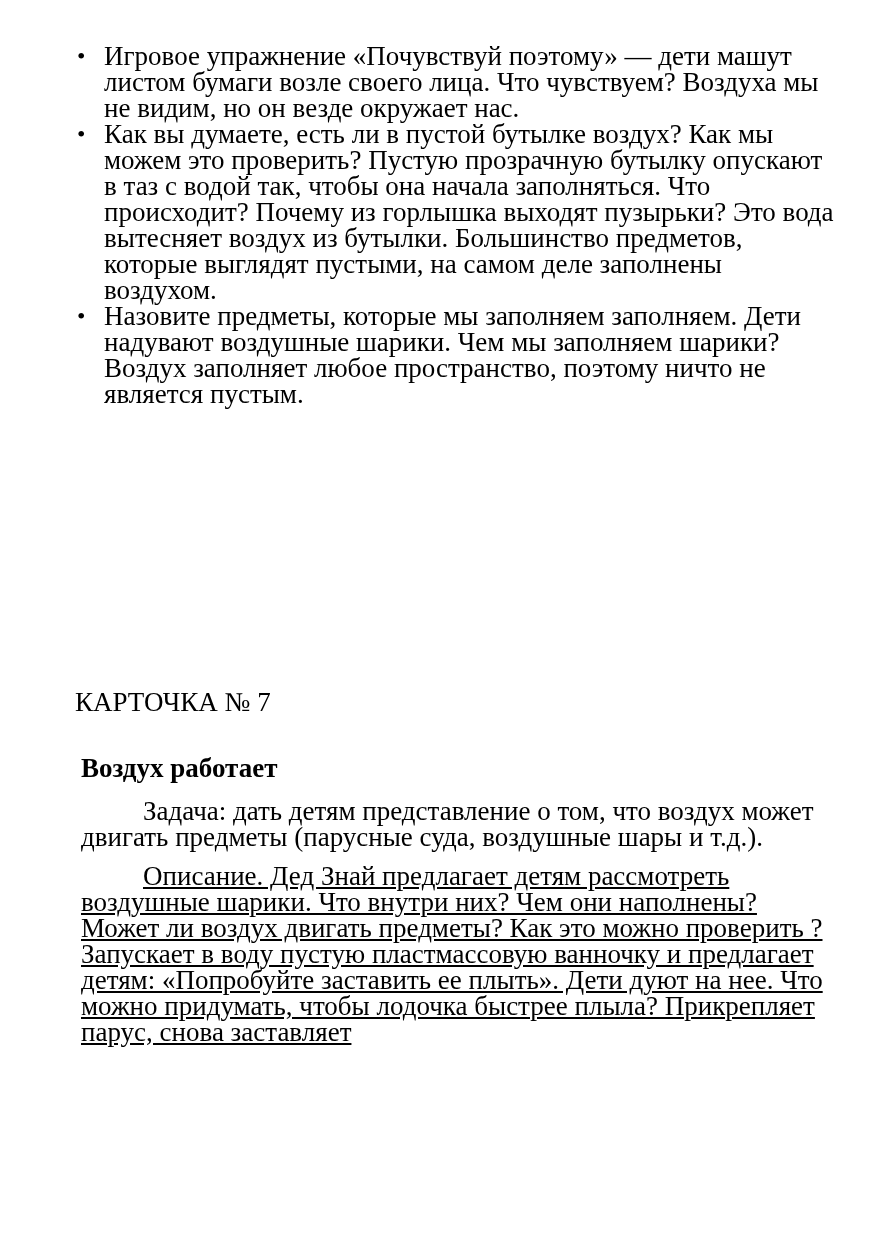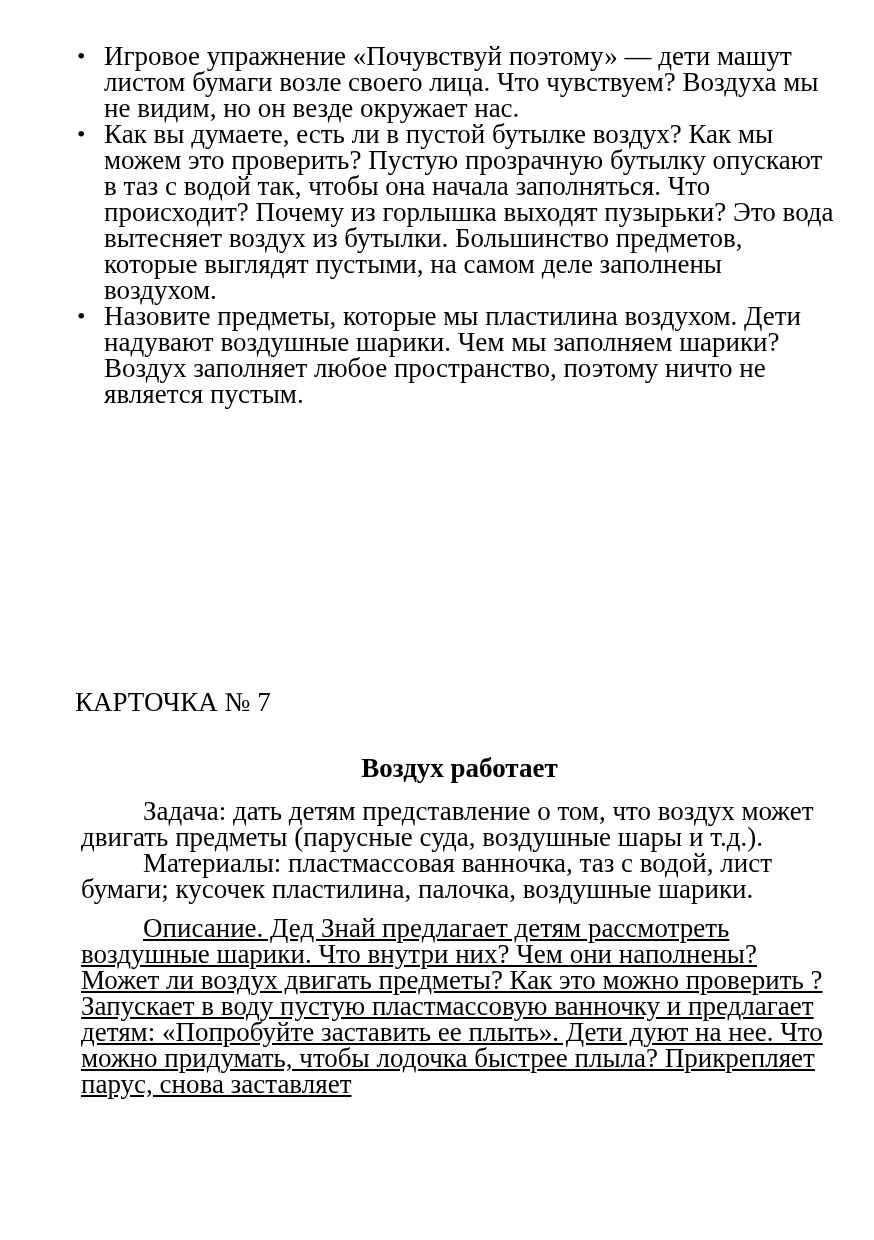--- a/index.html
+++ b/index.html
@@ -34,21 +34,21 @@
     top: 0;
     font-size: 24px;
   }
   .card-heading {
     margin: 282px 0 8px 75px;
   }
   .section-title {
     font-weight: bold;
     margin: 40px 0 4px 81px;
     width: 757px;
-    text-align: center;
+    text-align: left;
   }
   .para {
     margin: 0 0 0 81px;
     width: 760px;
     text-indent: 62px;
   }
   .para-task {
     margin-top: 17px;
   }
   .para-description {
@@ -65,27 +65,26 @@
     <li class="bullet-item">
       <span class="bullet-marker">•</span>
       <span>Игровое упражнение «Почувствуй поэтому» — дети машут листом бумаги возле своего лица. Что чувствуем? Воздуха мы не видим, но он везде окружает нас.</span>
     </li>
     <li class="bullet-item">
       <span class="bullet-marker">•</span>
       <span>Как вы думаете, есть ли в пустой бутылке воздух? Как мы можем это проверить? Пустую прозрачную бутылку опускают в таз с водой так, чтобы она начала заполняться. Что происходит? Почему из горлышка выходят пузырьки? Это вода вытесняет воздух из бутылки. Большинство предметов, которые выглядят пустыми, на самом деле заполнены воздухом.</span>
     </li>
     <li class="bullet-item">
       <span class="bullet-marker">•</span>
-      <span>Назовите предметы, которые мы пластилина воздухом. Дети надувают воздушные шарики. Чем мы заполняем шарики? Воздух заполняет любое пространство, поэтому ничто не является пустым.</span>
+      <span>Назовите предметы, которые мы заполняем заполняем. Дети надувают воздушные шарики. Чем мы заполняем шарики? Воздух заполняет любое пространство, поэтому ничто не является пустым.</span>
     </li>
   </ul>
 
   <div class="card-heading">КАРТОЧКА № 7</div>
 
   <div class="section-title">Воздух работает</div>
 
   <p class="para para-task">Задача: дать детям представление о том, что воздух может двигать предметы (парусные суда, воздушные шары и т.д.).</p>
 
-  <p class="para">Материалы: пластмассовая ванночка, таз с водой, лист бумаги; кусочек пластилина, палочка, воздушные шарики.</p>
 
   <p class="para para-description">Описание. Дед Знай предлагает детям рассмотреть воздушные шарики. Что внутри них? Чем они наполнены? Может ли воздух двигать предметы? Как это можно проверить ? Запускает в воду пустую пластмассовую ванночку и предлагает детям: «Попробуйте заставить ее плыть». Дети дуют на нее. Что можно придумать, чтобы лодочка быстрее плыла? Прикрепляет парус, снова заставляет</p>
 
 </div>
 
 </body></html>

